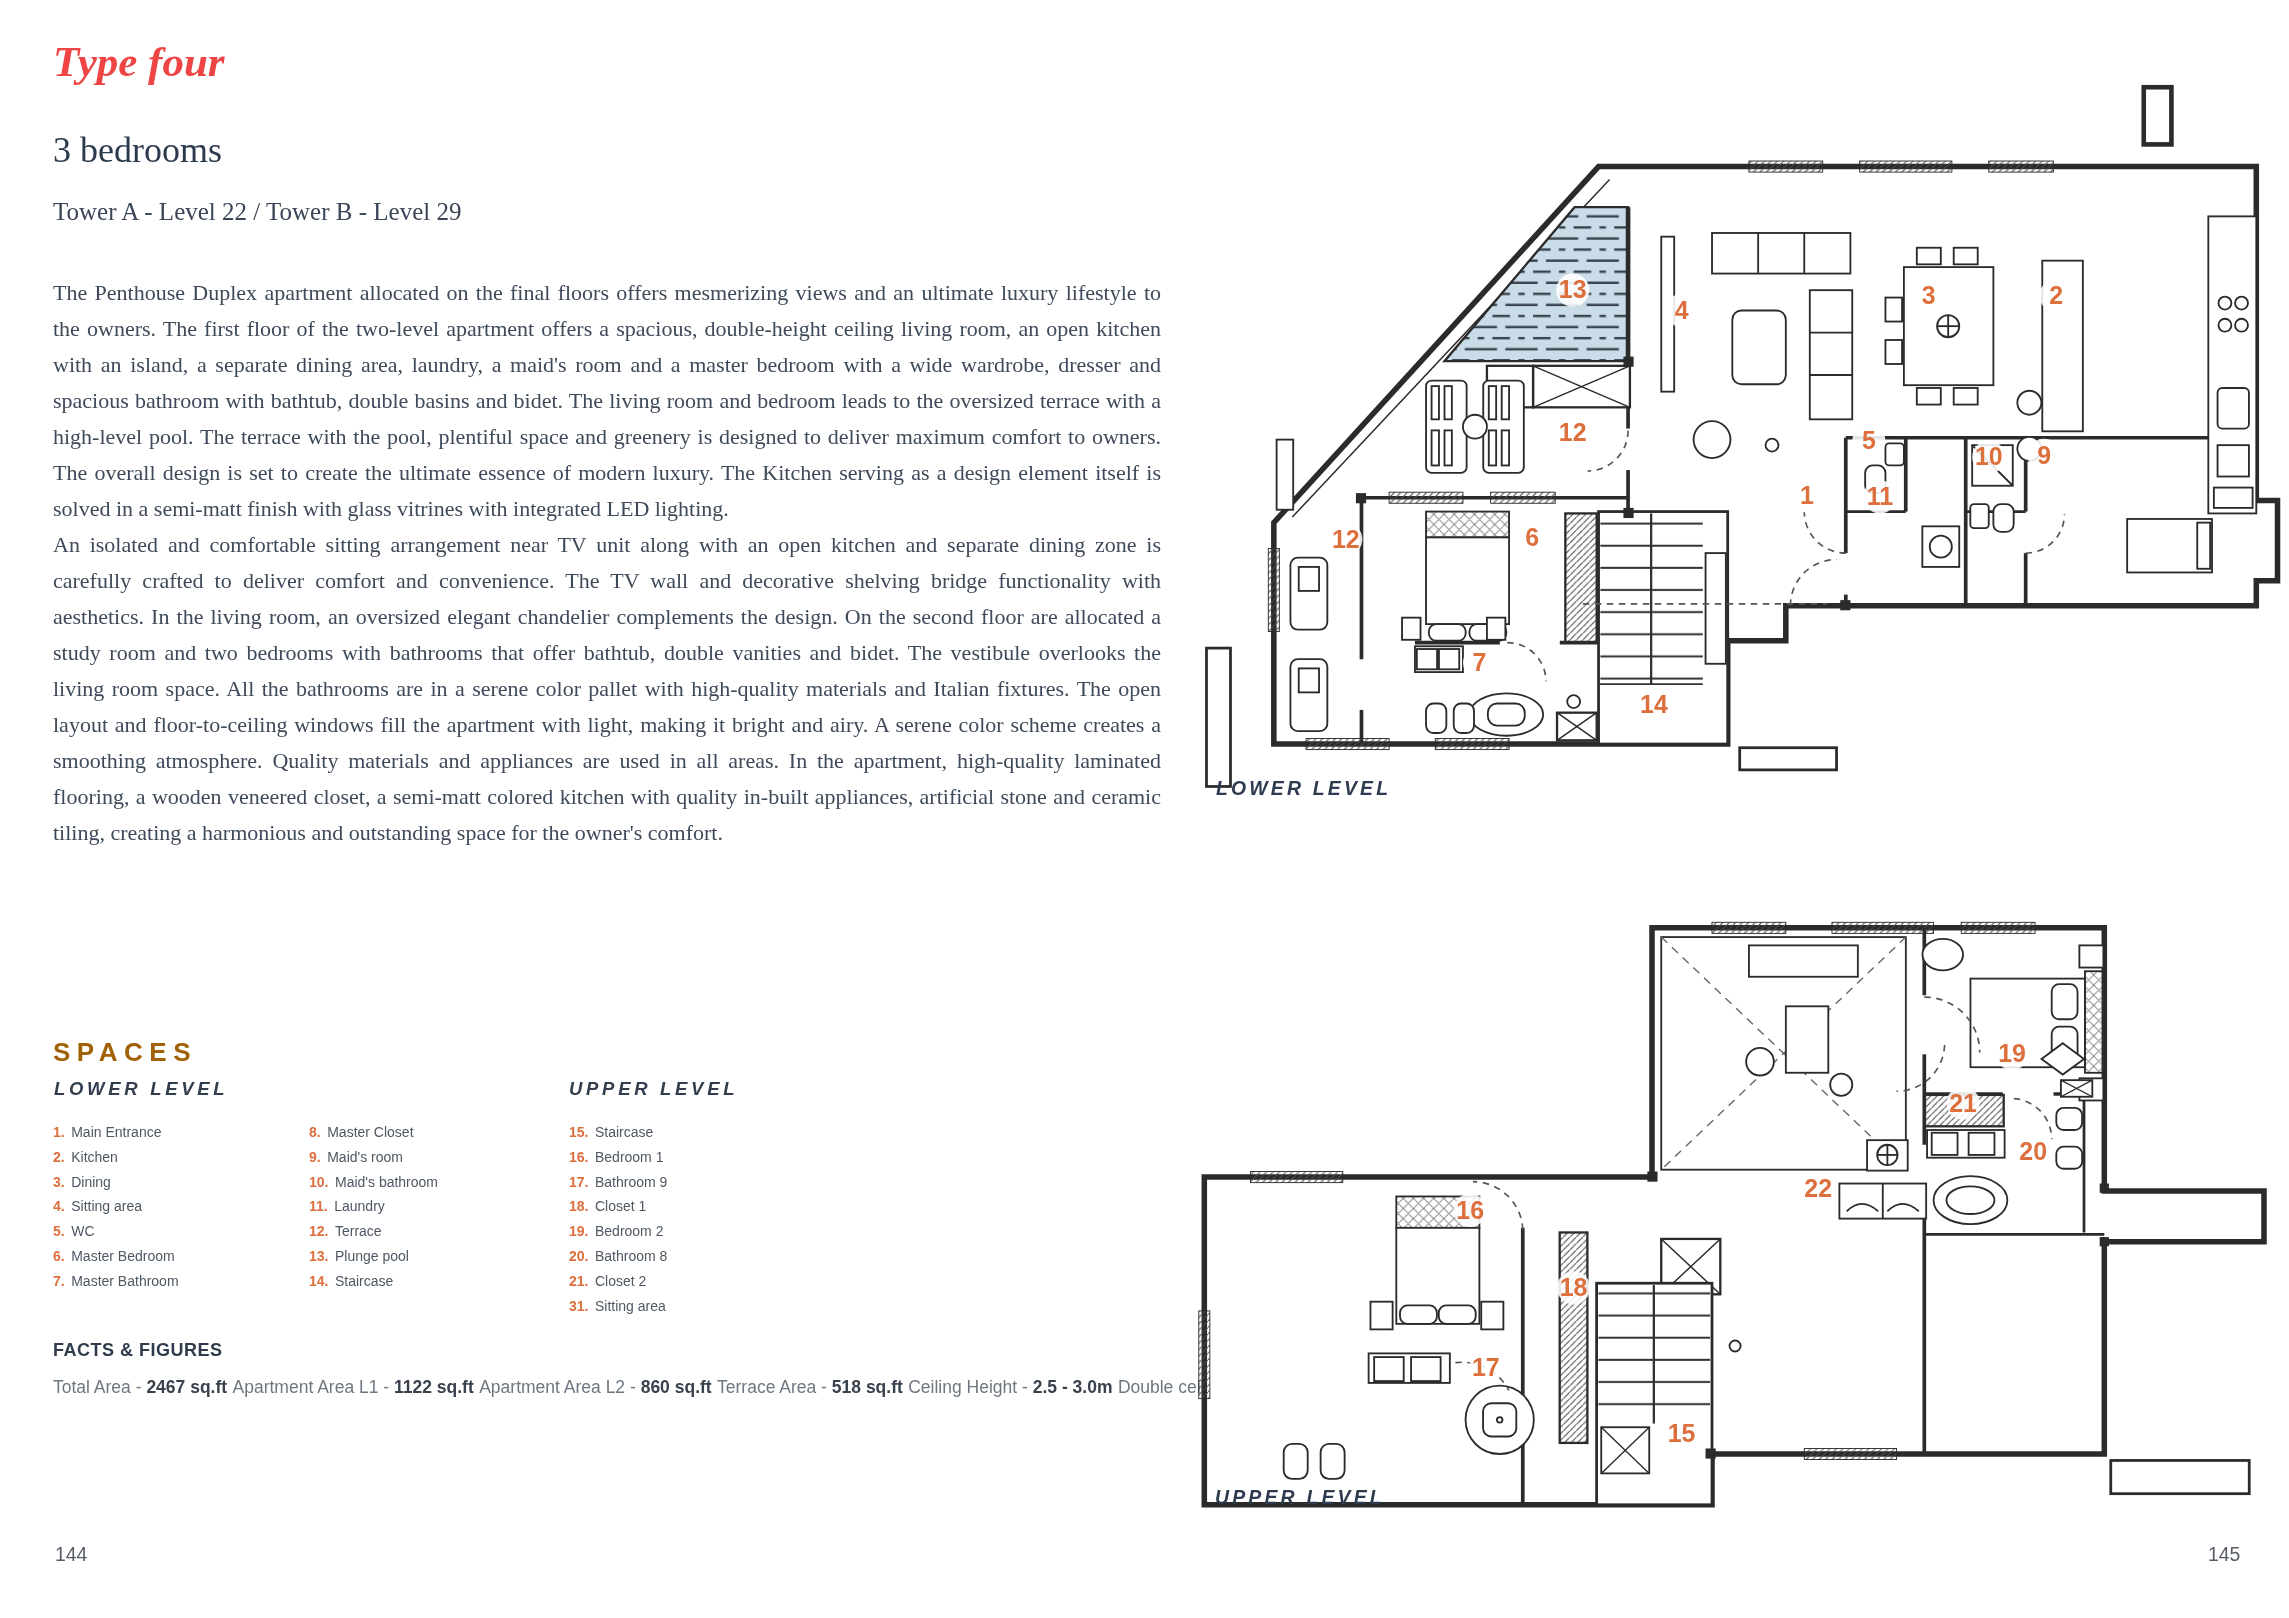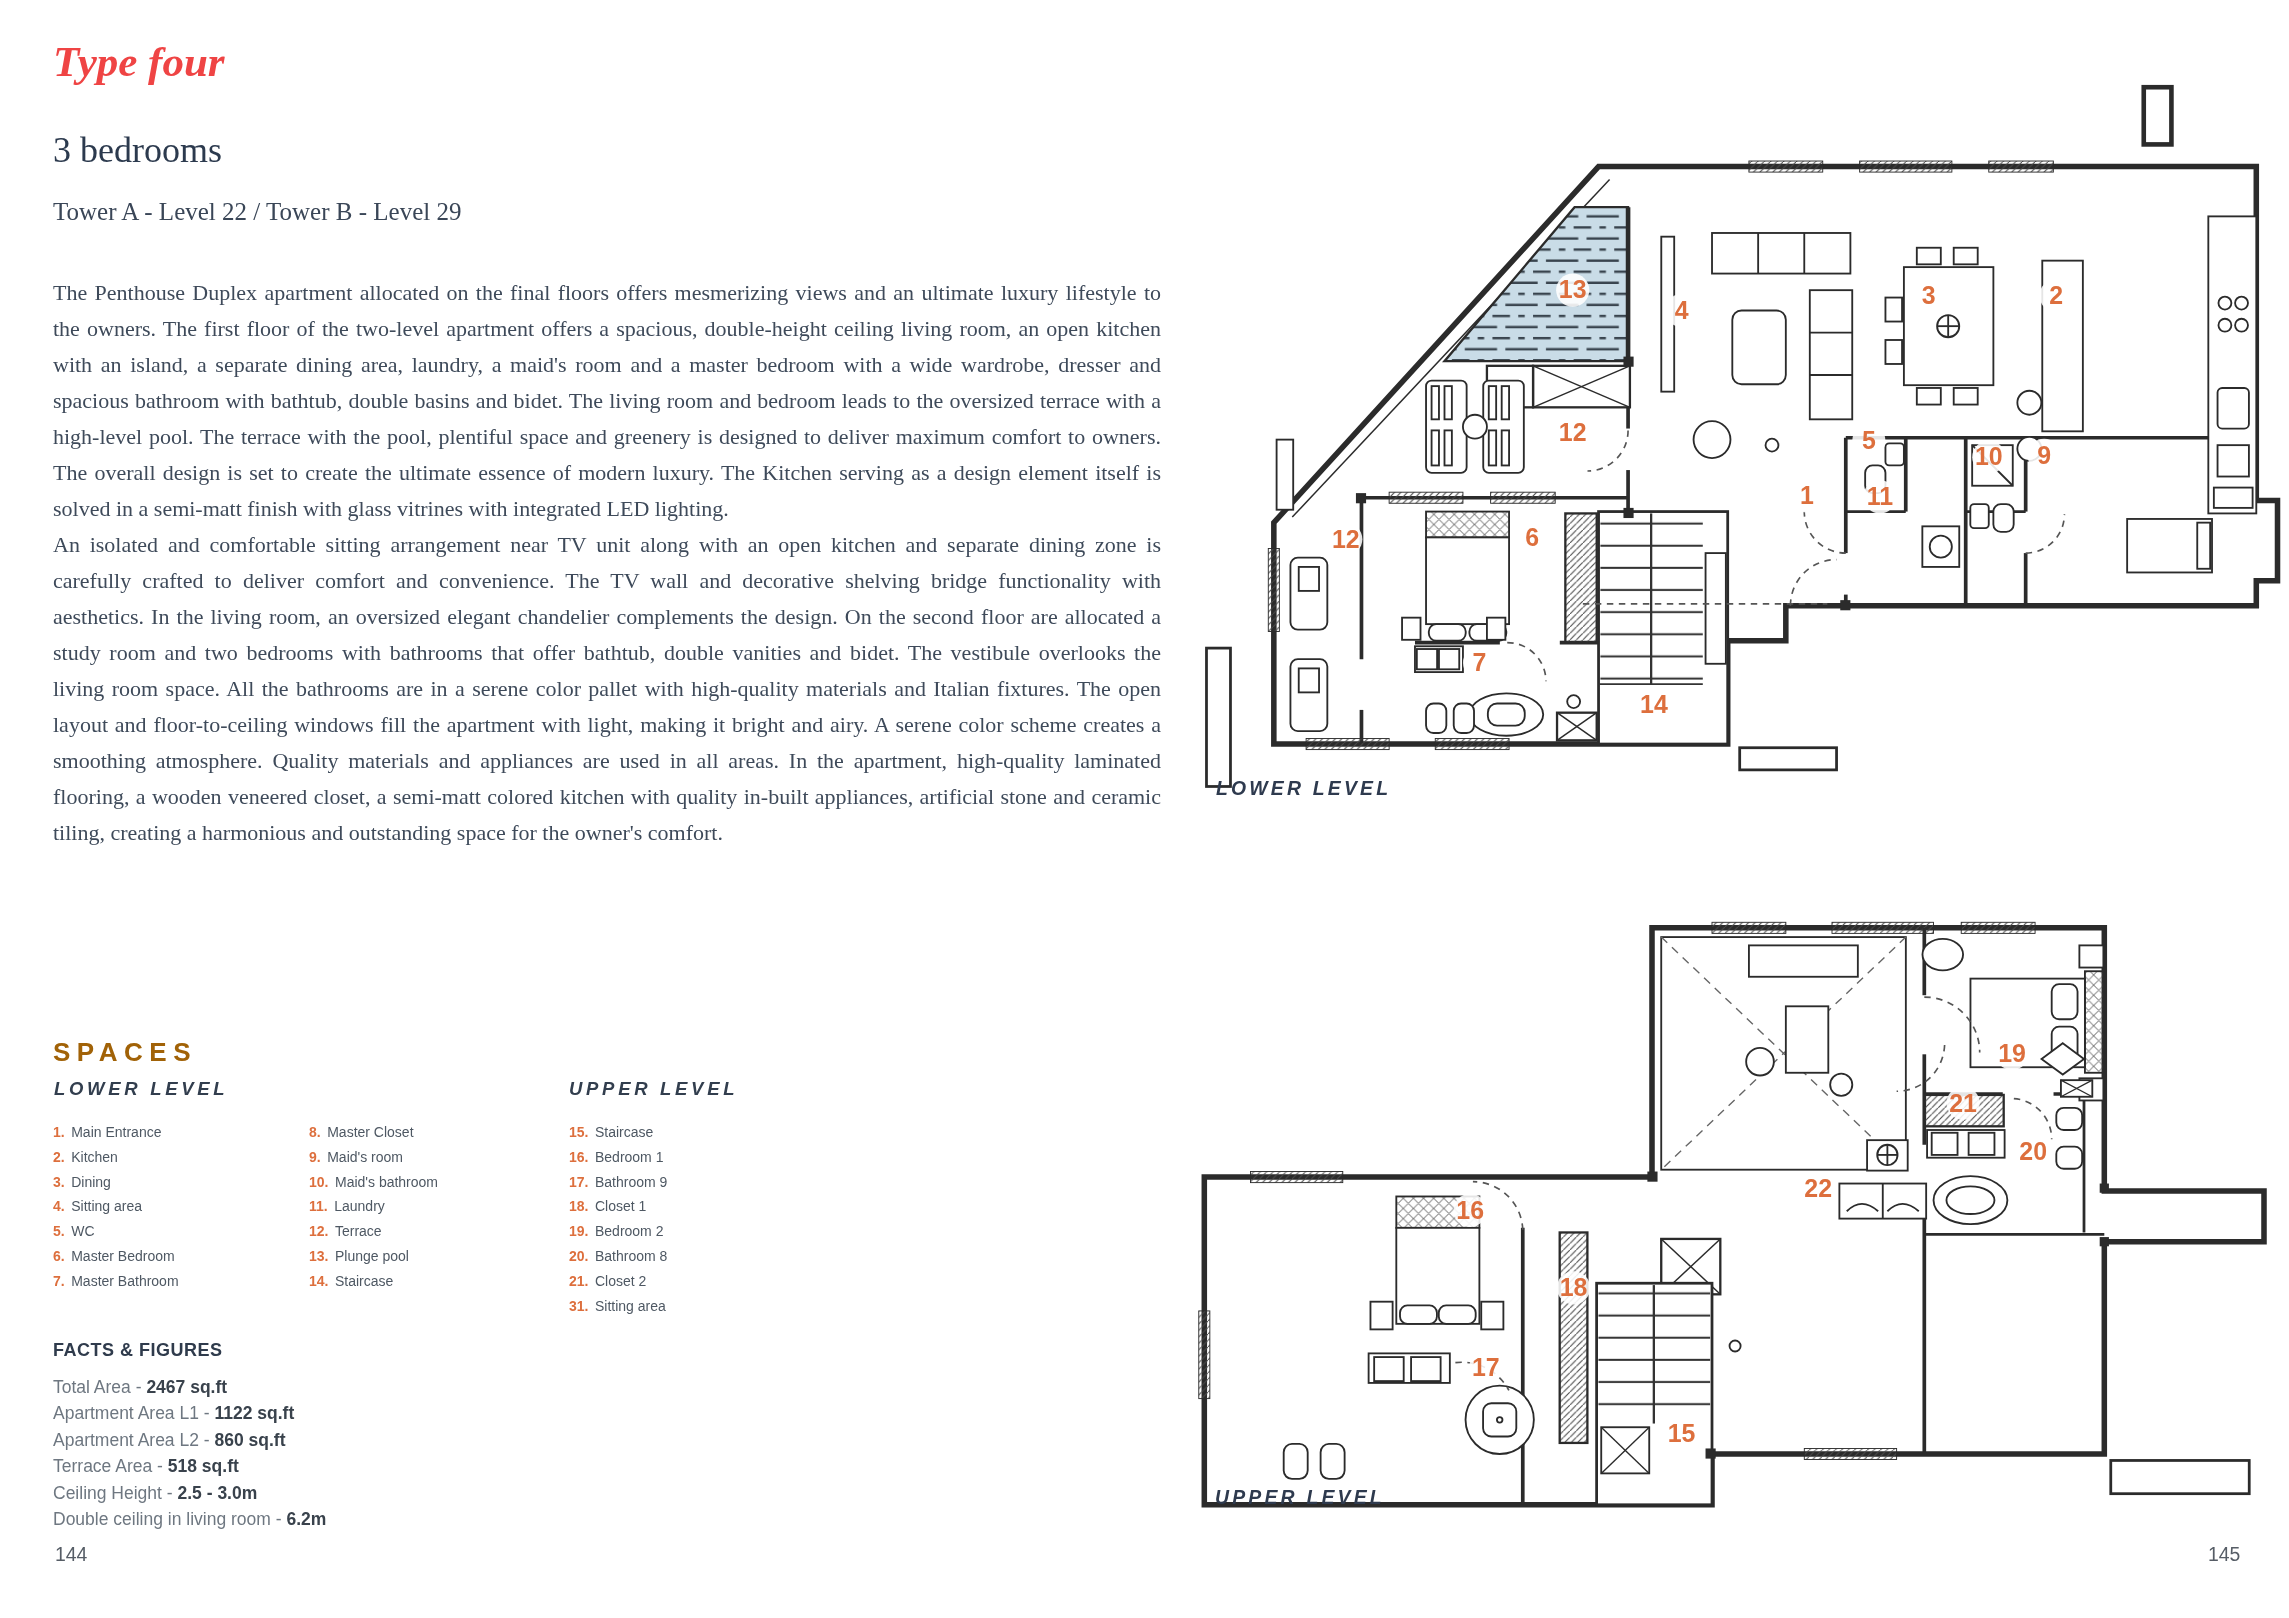--- a/index.html
+++ b/index.html
@@ -24,21 +24,21 @@
         letter-spacing:6.5px;color:#a16207;}
   .levelHead{position:absolute;top:1078px;font-style:italic;font-weight:700;font-size:18.5px;
         letter-spacing:3.7px;color:#323E4E;}
   .col{position:absolute;top:1124px;display:flex;flex-direction:column;gap:8.8px;
         font-size:14px;color:#4E5863;}
   .sp-item{white-space:nowrap;}
   .sp-item .num{color:#DD6F3D;font-weight:700;margin-right:6.5px;}
   
   .factsHead{position:absolute;left:53px;top:1340px;font-size:18px;font-weight:700;
         letter-spacing:0.5px;color:#2F3B4C;}
-  .facts{position:absolute;left:53px;top:1377px;display:flex;flex-direction:column;gap:5.4px;
+  .facts{position:absolute;left:53px;top:1377px;display:flex;flex-direction:row;gap:5.4px;
         font-size:17.5px;color:#6E7781;}
   .fact-row b{color:#39424C;}
   
   .plan{position:absolute;}
   .planCaption{position:absolute;font-style:italic;font-weight:700;font-size:19.4px;
         letter-spacing:3.2px;color:#2E3A4E;}
   .pageNum{position:absolute;font-size:19.4px;color:#565D66;}
   svg text.rlabel{font-family:"Liberation Sans",sans-serif;font-weight:700;font-size:27px;}
 </style>
 </head>

